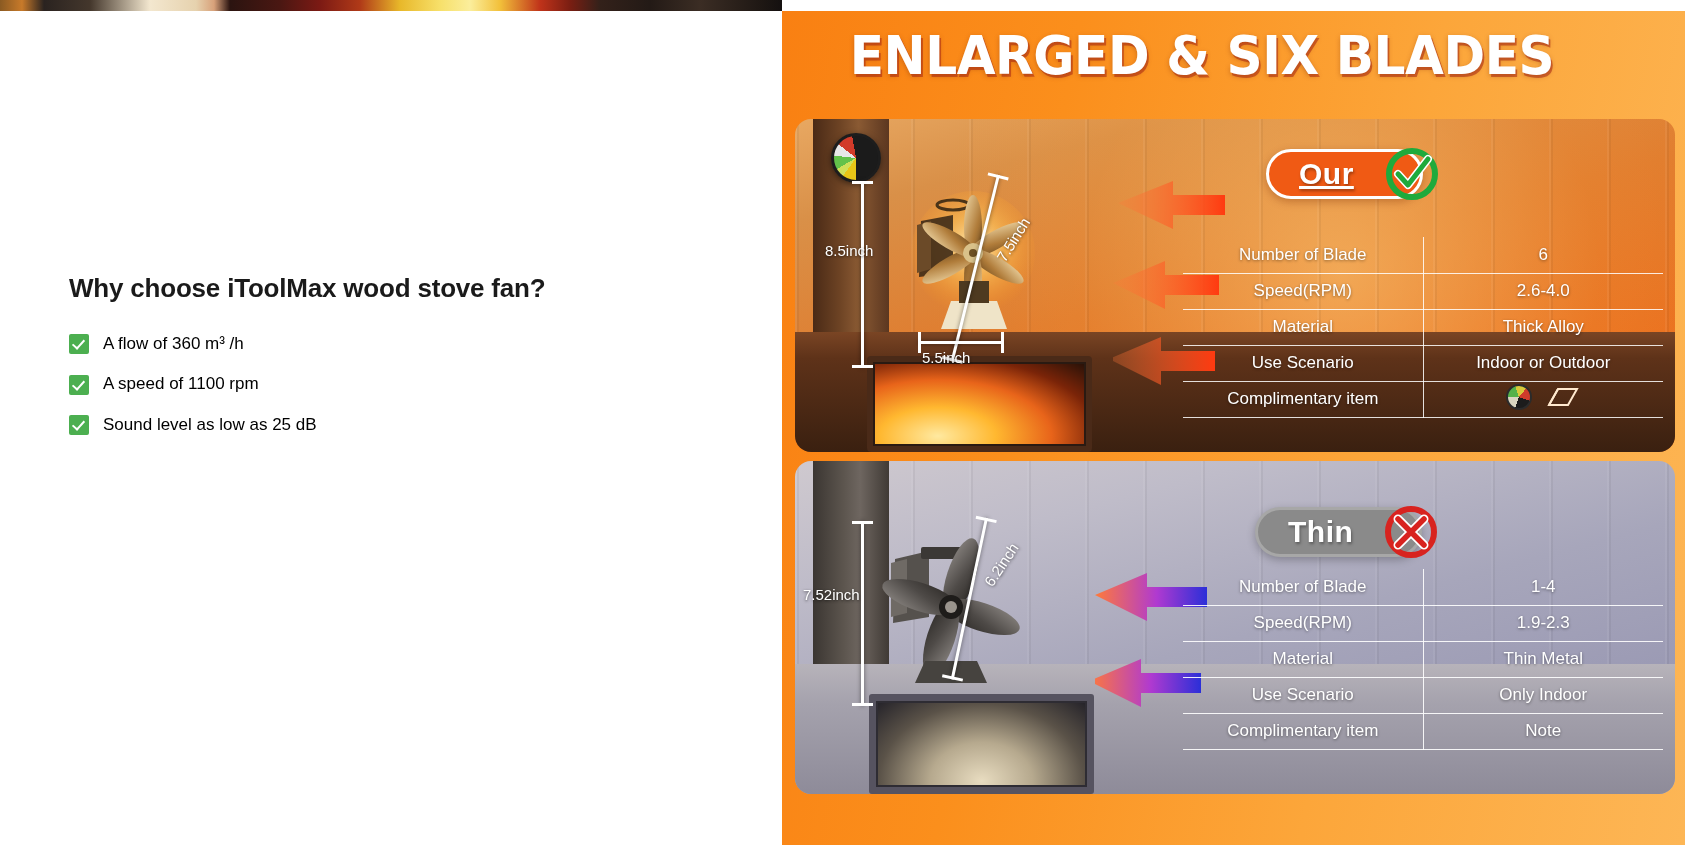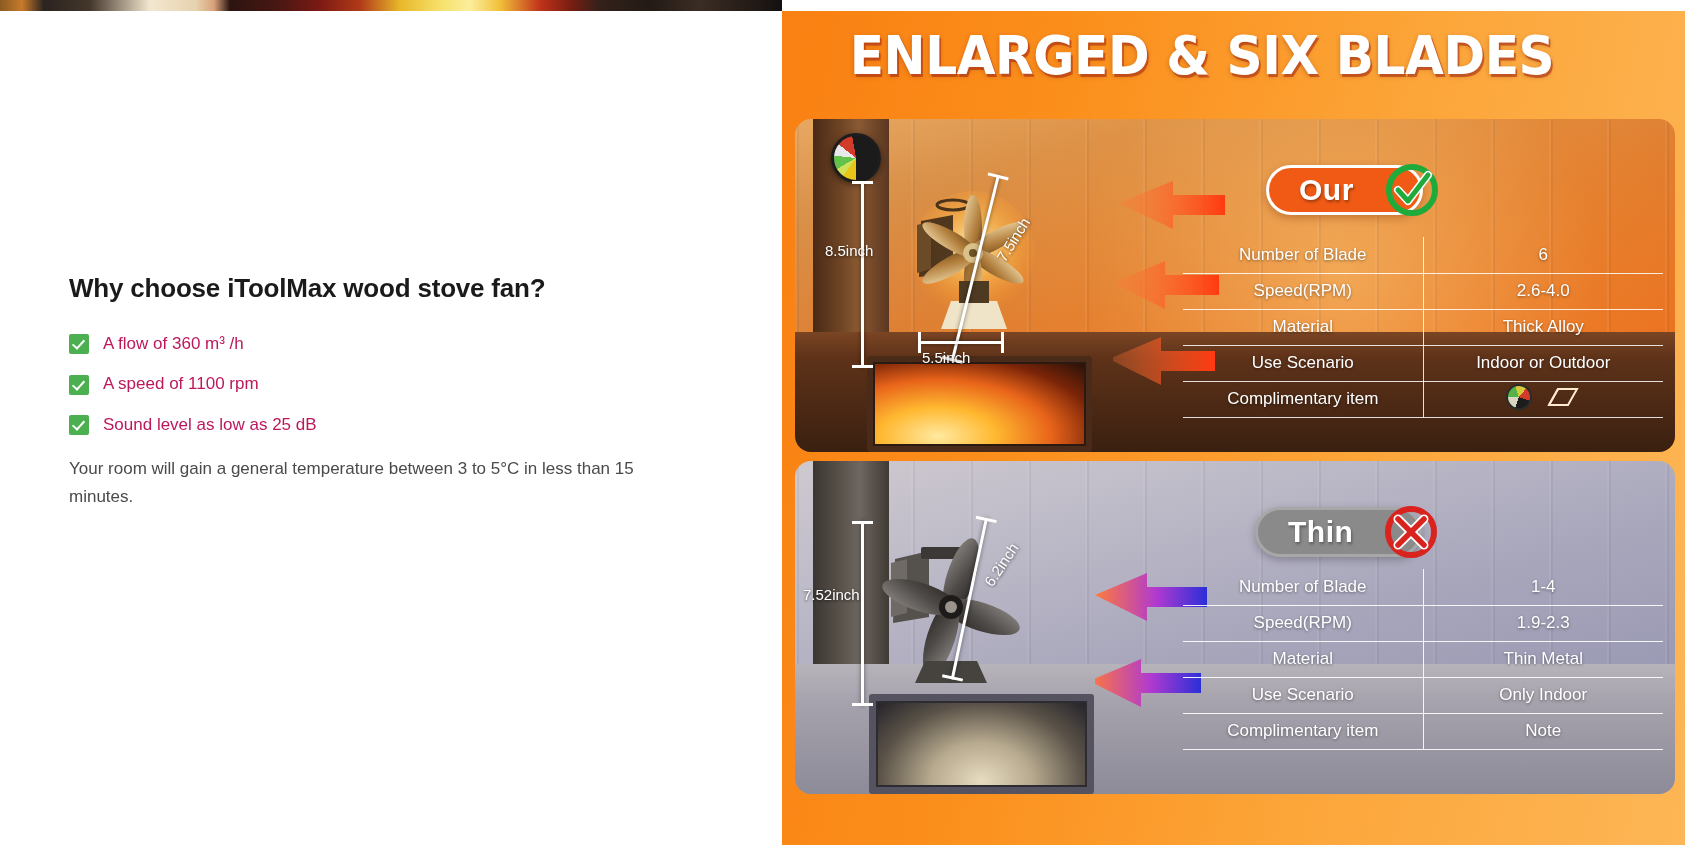--- a/index.html
+++ b/index.html
@@ -59,21 +59,21 @@
     letter-spacing: -0.2px;
     margin-bottom: 30px;
     white-space: nowrap;
   }
   .feature-list { list-style: none; }
   .feature-item {
     display: flex;
     align-items: center;
     margin-bottom: 20px;
     font-size: 17px;
-    color: #be185d;
+    color: #000000;
   }
   .check-icon {
     flex: 0 0 auto;
     width: 20px; height: 20px;
     margin-right: 14px;
     background: #4caf50;
     border-radius: 2px;
     position: relative;
     display: inline-block;
   }
@@ -280,24 +280,25 @@
     align-items: center;
     border-radius: 30px;
     padding: 5px 66px 5px 30px;
     font-size: 30px;
     font-weight: bold;
     color: #ffffff;
     letter-spacing: 0.5px;
     text-shadow: 1px 2px 3px rgba(0,0,0,0.35);
   }
   .badge-our {
-    left: 471px; top: 46px;
+    left: 471px; top: 30px;
     background: #f05a14;
     border: 3px solid #ffffff;
     box-shadow: 0 3px 8px rgba(120,40,0,0.35);
+    text-decoration: underline;
   }
   .badge-other {
     left: 460px; top: 46px;
     background: #8a8a8a;
     border: 3px solid rgba(255,255,255,0.25);
     box-shadow: 0 3px 8px rgba(0,0,0,0.25);
   }
   .badge-mark {
     position: absolute;
     right: -20px; top: 50%;
@@ -371,21 +372,20 @@
         <li class="feature-item">
           <span class="check-icon"></span>
           <span class="feature-text">A speed of 1100 rpm</span>
         </li>
         <li class="feature-item">
           <span class="check-icon"></span>
           <span class="feature-text">Sound level as low as 25 dB</span>
         </li>
       </ul>
 
-      <p class="paragraph">Your room will gain a general temperature between 3 to 5°C in less than 15 minutes.</p>
     </div>
   </div>
 
   <div class="promo">
 
     <div class="promo-title">ENLARGED &amp; SIX BLADES</div>
 
     <div class="panel panel-our">
       <div class="planks"></div>
       <div class="chimney"></div>

